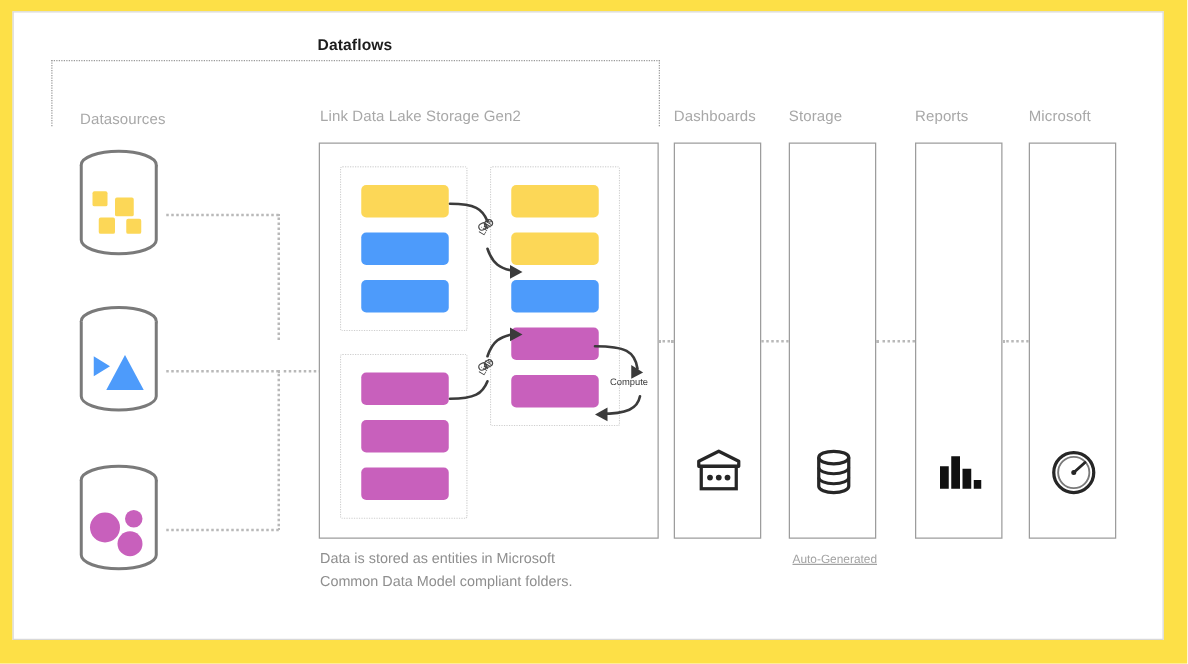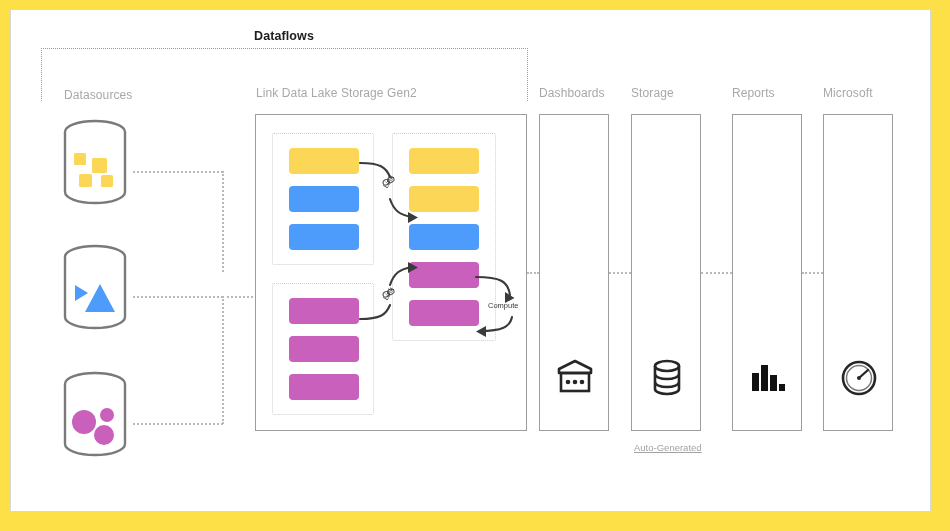--- a/index.html
+++ b/index.html
@@ -303,16 +303,18 @@
       <div class="col-icon" style="left:12px;">
         <svg viewBox="0 0 46 46">
           <circle cx="23" cy="23" r="16" fill="none" stroke="#262626" stroke-width="2.6"></circle>
           <circle cx="23" cy="23" r="12.5" fill="none" stroke="#7a7a7a" stroke-width="1.5"></circle>
           <line x1="23" y1="23" x2="32" y2="15" stroke="#262626" stroke-width="2.3" stroke-linecap="round"></line>
           <circle cx="23" cy="23" r="2" fill="#262626"></circle>
         </svg>
       </div>
     </div>
 
+    <div class="caption" style="left:245px;top:428px;">Data is stored as entities in Microsoft
+Common Data Model compliant folders.</div>
     <div class="auto-gen" style="left:623px;top:432px;">Auto-Generated</div>
 
   </div>
 </div>
 
 </body></html>

